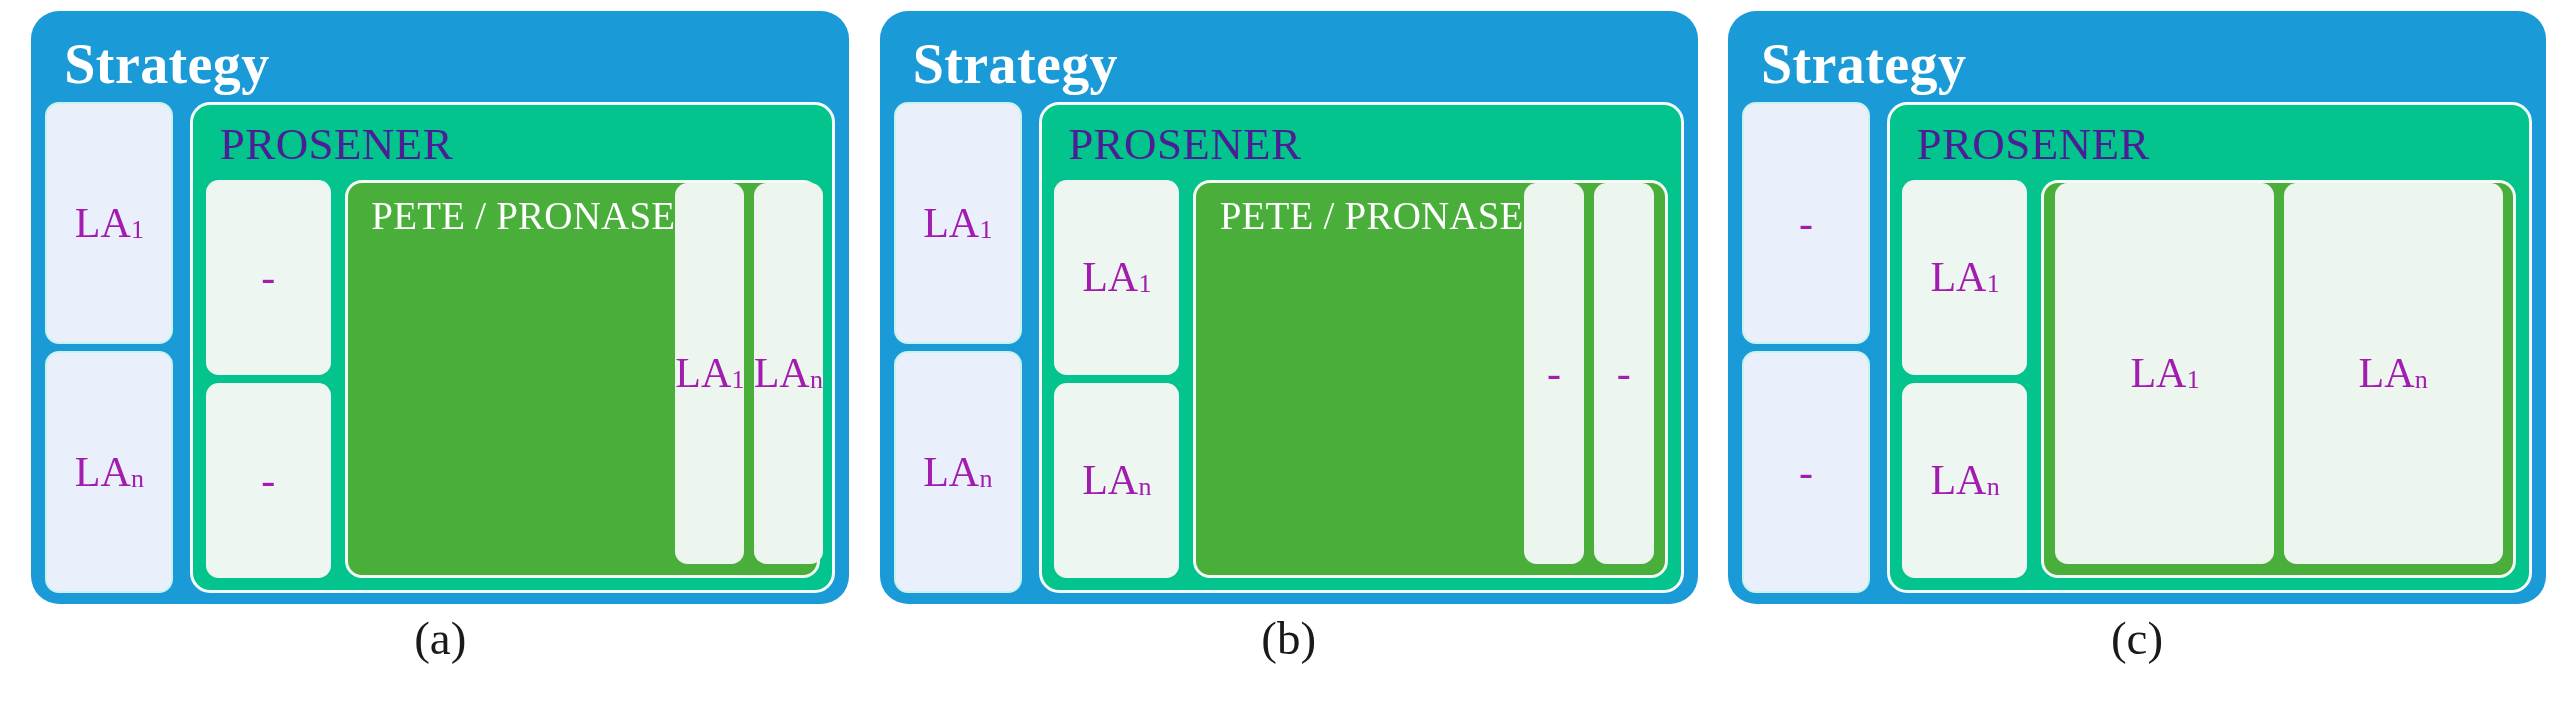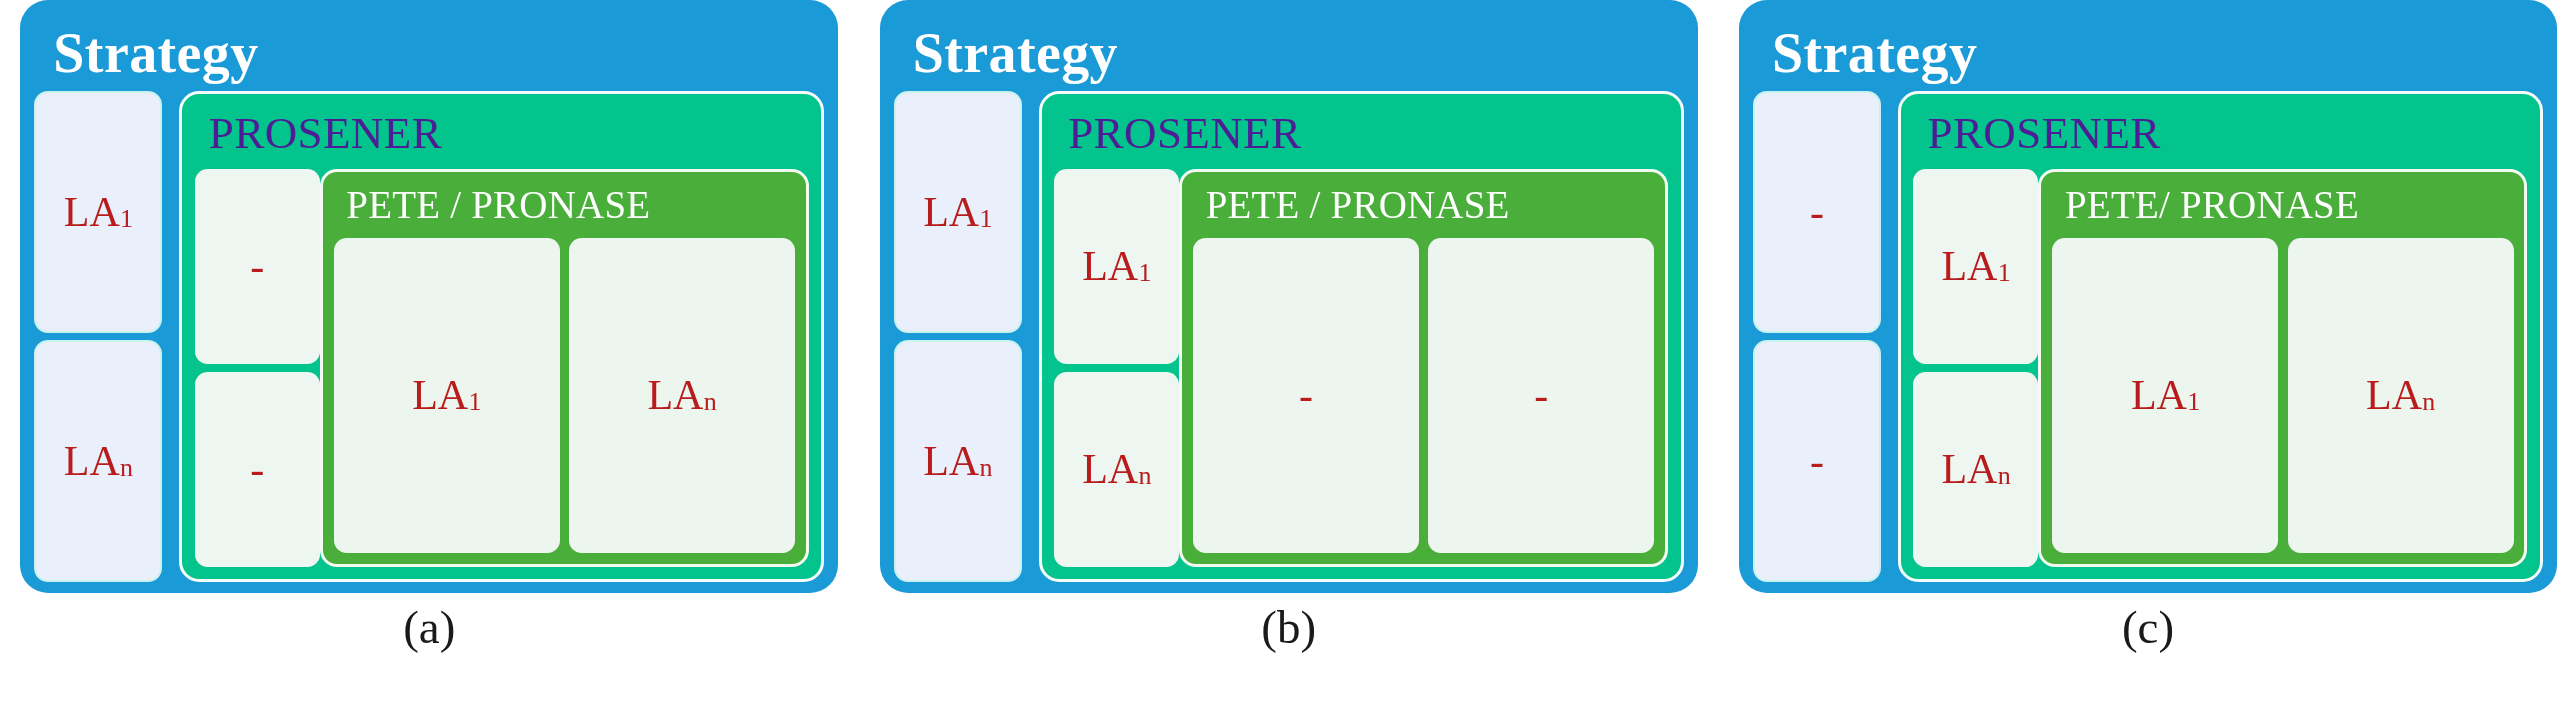--- a/index.html
+++ b/index.html
@@ -8,21 +8,21 @@
     font-family:"Liberation Serif","DejaVu Serif",serif;
     overflow:hidden;
   }
   #figure{
     position:relative;
     width:2576px;height:703px;
     display:flex;
     flex-direction:row;
     align-items:flex-start;
     justify-content:space-between;
-    padding:0;
+    padding:11px;
     box-sizing:border-box;
   }
 
   
   .panel{
     width:818px;
     display:flex;
     flex-direction:column;
     align-items:center;
     box-sizing:border-box;
@@ -71,21 +71,21 @@
     flex-direction:column;
     gap:6.3px;
     box-sizing:border-box;
   }
   .chip{
     display:flex;
     align-items:center;
     justify-content:center;
     box-sizing:border-box;
     font-size:42px;
-    color:#b91c1c;
+    color:#a21caf;
     line-height:1;
     white-space:nowrap;
   }
   .chip-blue{
     flex:1 1 0;
     background:#e9f0fb;
     border:2.3px solid #c9f2ef;
     border-radius:14px;
   }
   .chip sub{
@@ -138,27 +138,28 @@
   }
   .chip-mint{
     flex:1 1 0;
     background:#edf6f0;
     border-radius:12.5px;
   }
 
   
   .pete{
     flex:1 1 auto;
+    margin-left:14px;
     background:#4aae3b;
     border:3.1px solid #f3fbf2;
     border-radius:17px;
     box-sizing:border-box;
     padding:0 11px 11px 11px;
     display:flex;
-    flex-direction:column;
+    flex-direction:row;
     min-width:0;
   }
   .pete-title{
     color:#ffffff;
     font-size:39px;
     line-height:1;
     padding:12.5px 0 0 12.5px;
     height:66px;
     box-sizing:border-box;
     white-space:nowrap;
@@ -322,21 +323,20 @@
                 <span>LA</span>
                   <sub>1</sub>
               </div>
               <div class="chip chip-mint">
                 <span>LA</span>
                   <sub>n</sub>
               </div>
             </div>
 
             <div class="pete">
-              <div class="pete-title">PETE/ PRONASE</div>
               <div class="pete-body">
                 <div class="chip chip-pete">
                   <span>LA</span>
                     <sub>1</sub>
                 </div>
                 <div class="chip chip-pete">
                   <span>LA</span>
                     <sub>n</sub>
                 </div>
               </div>

